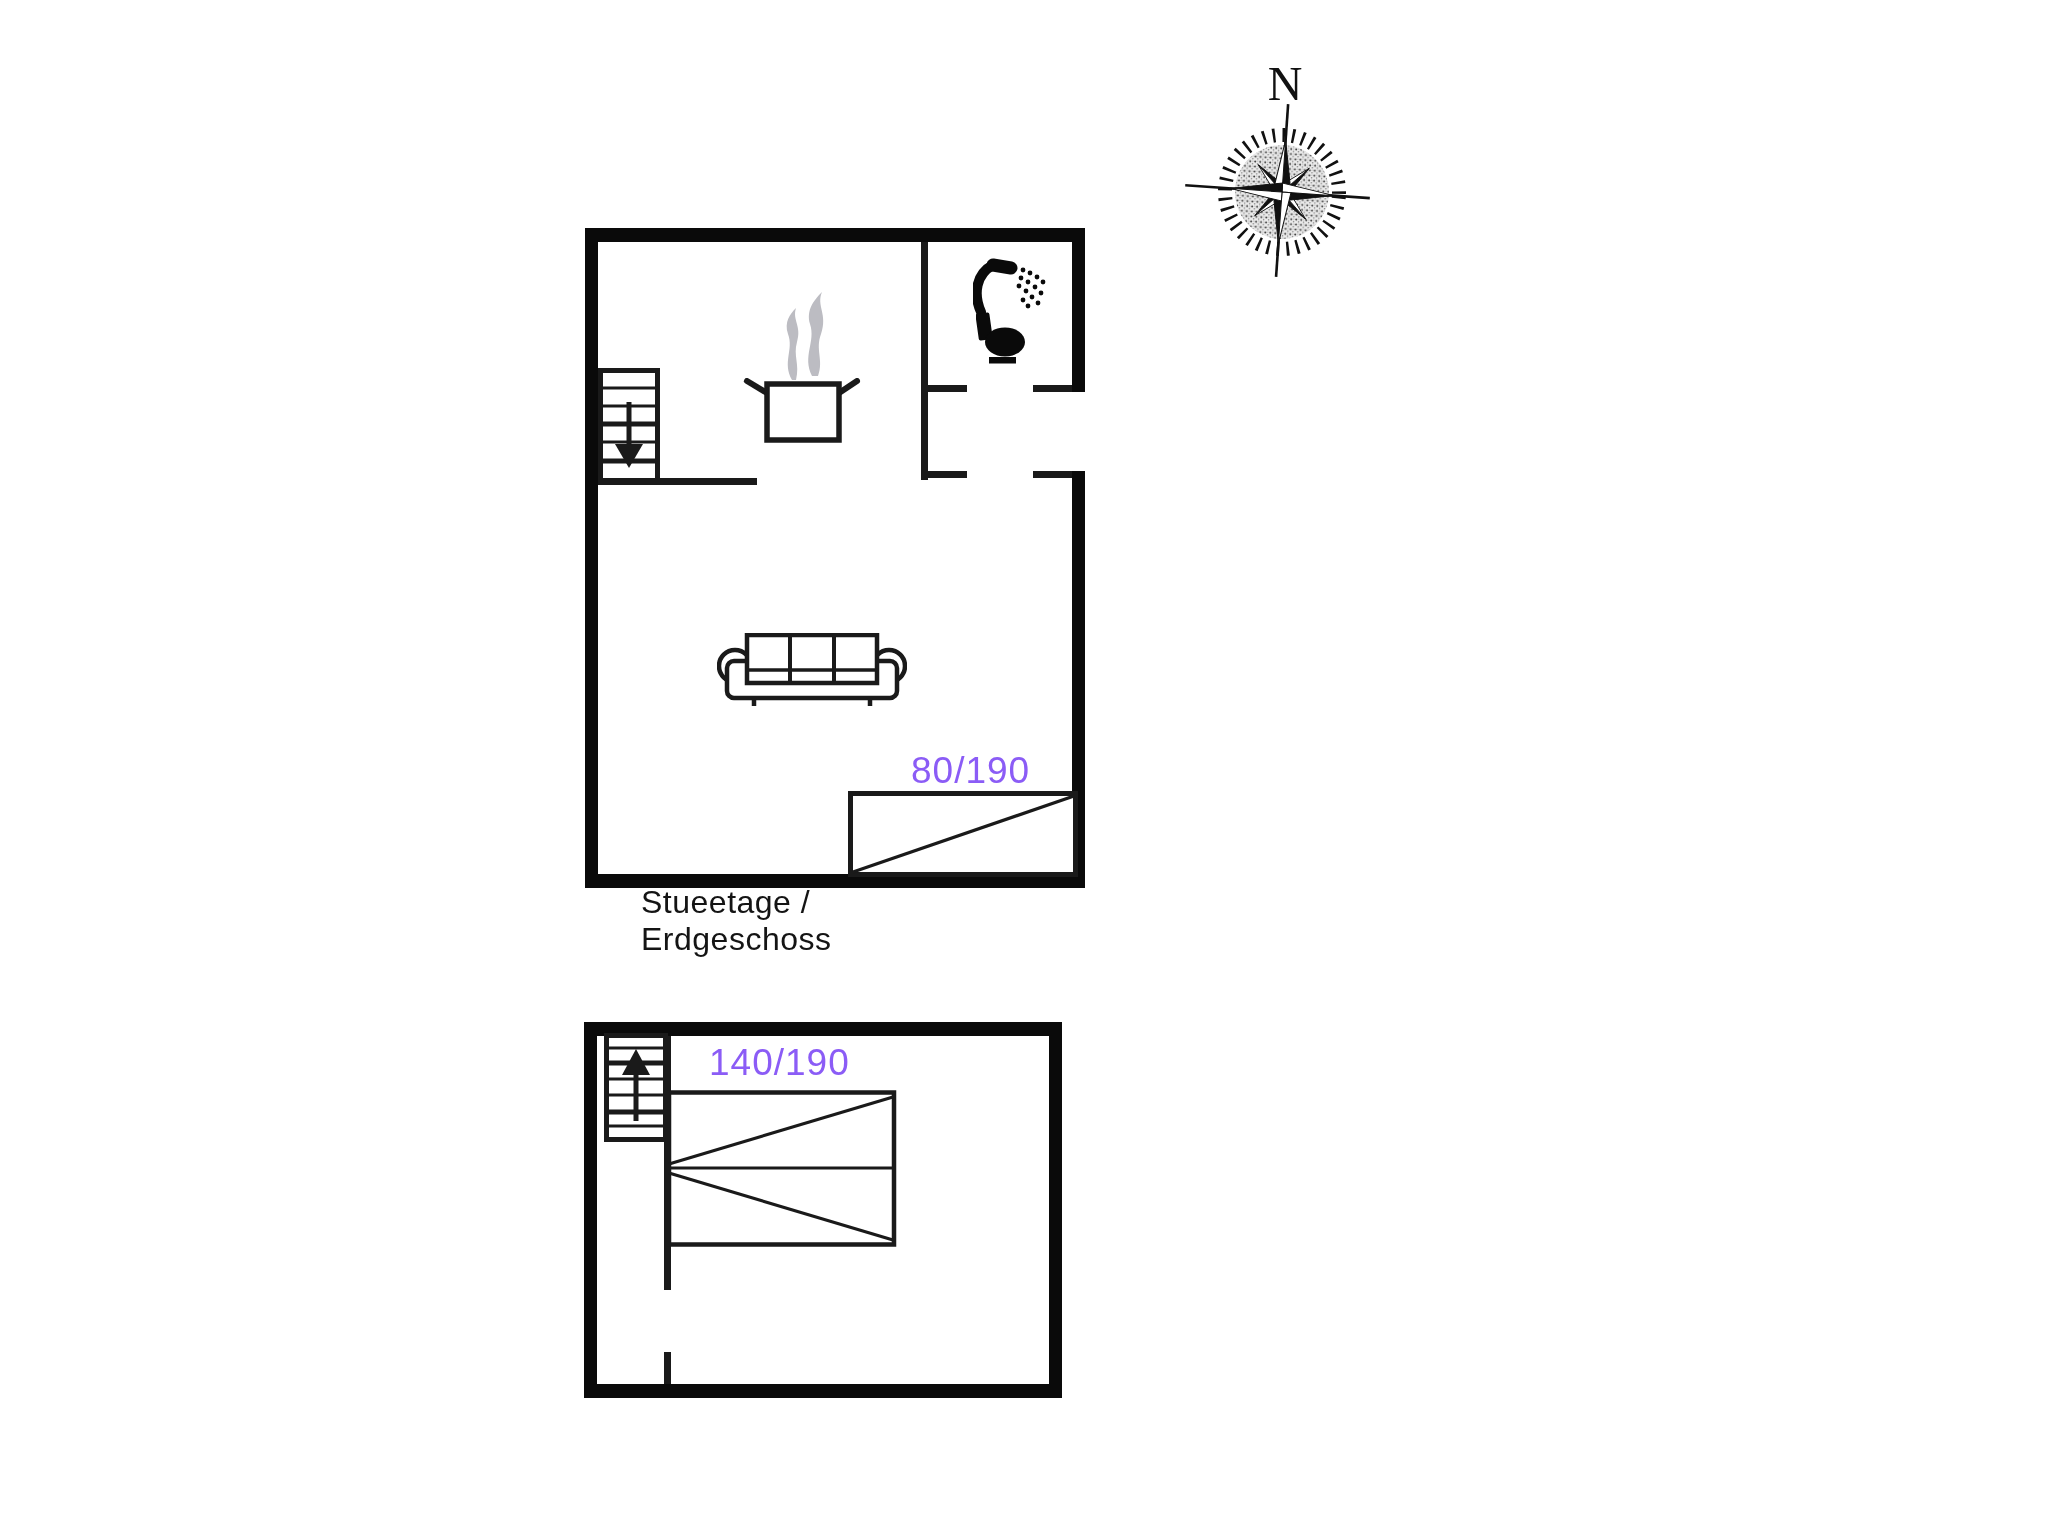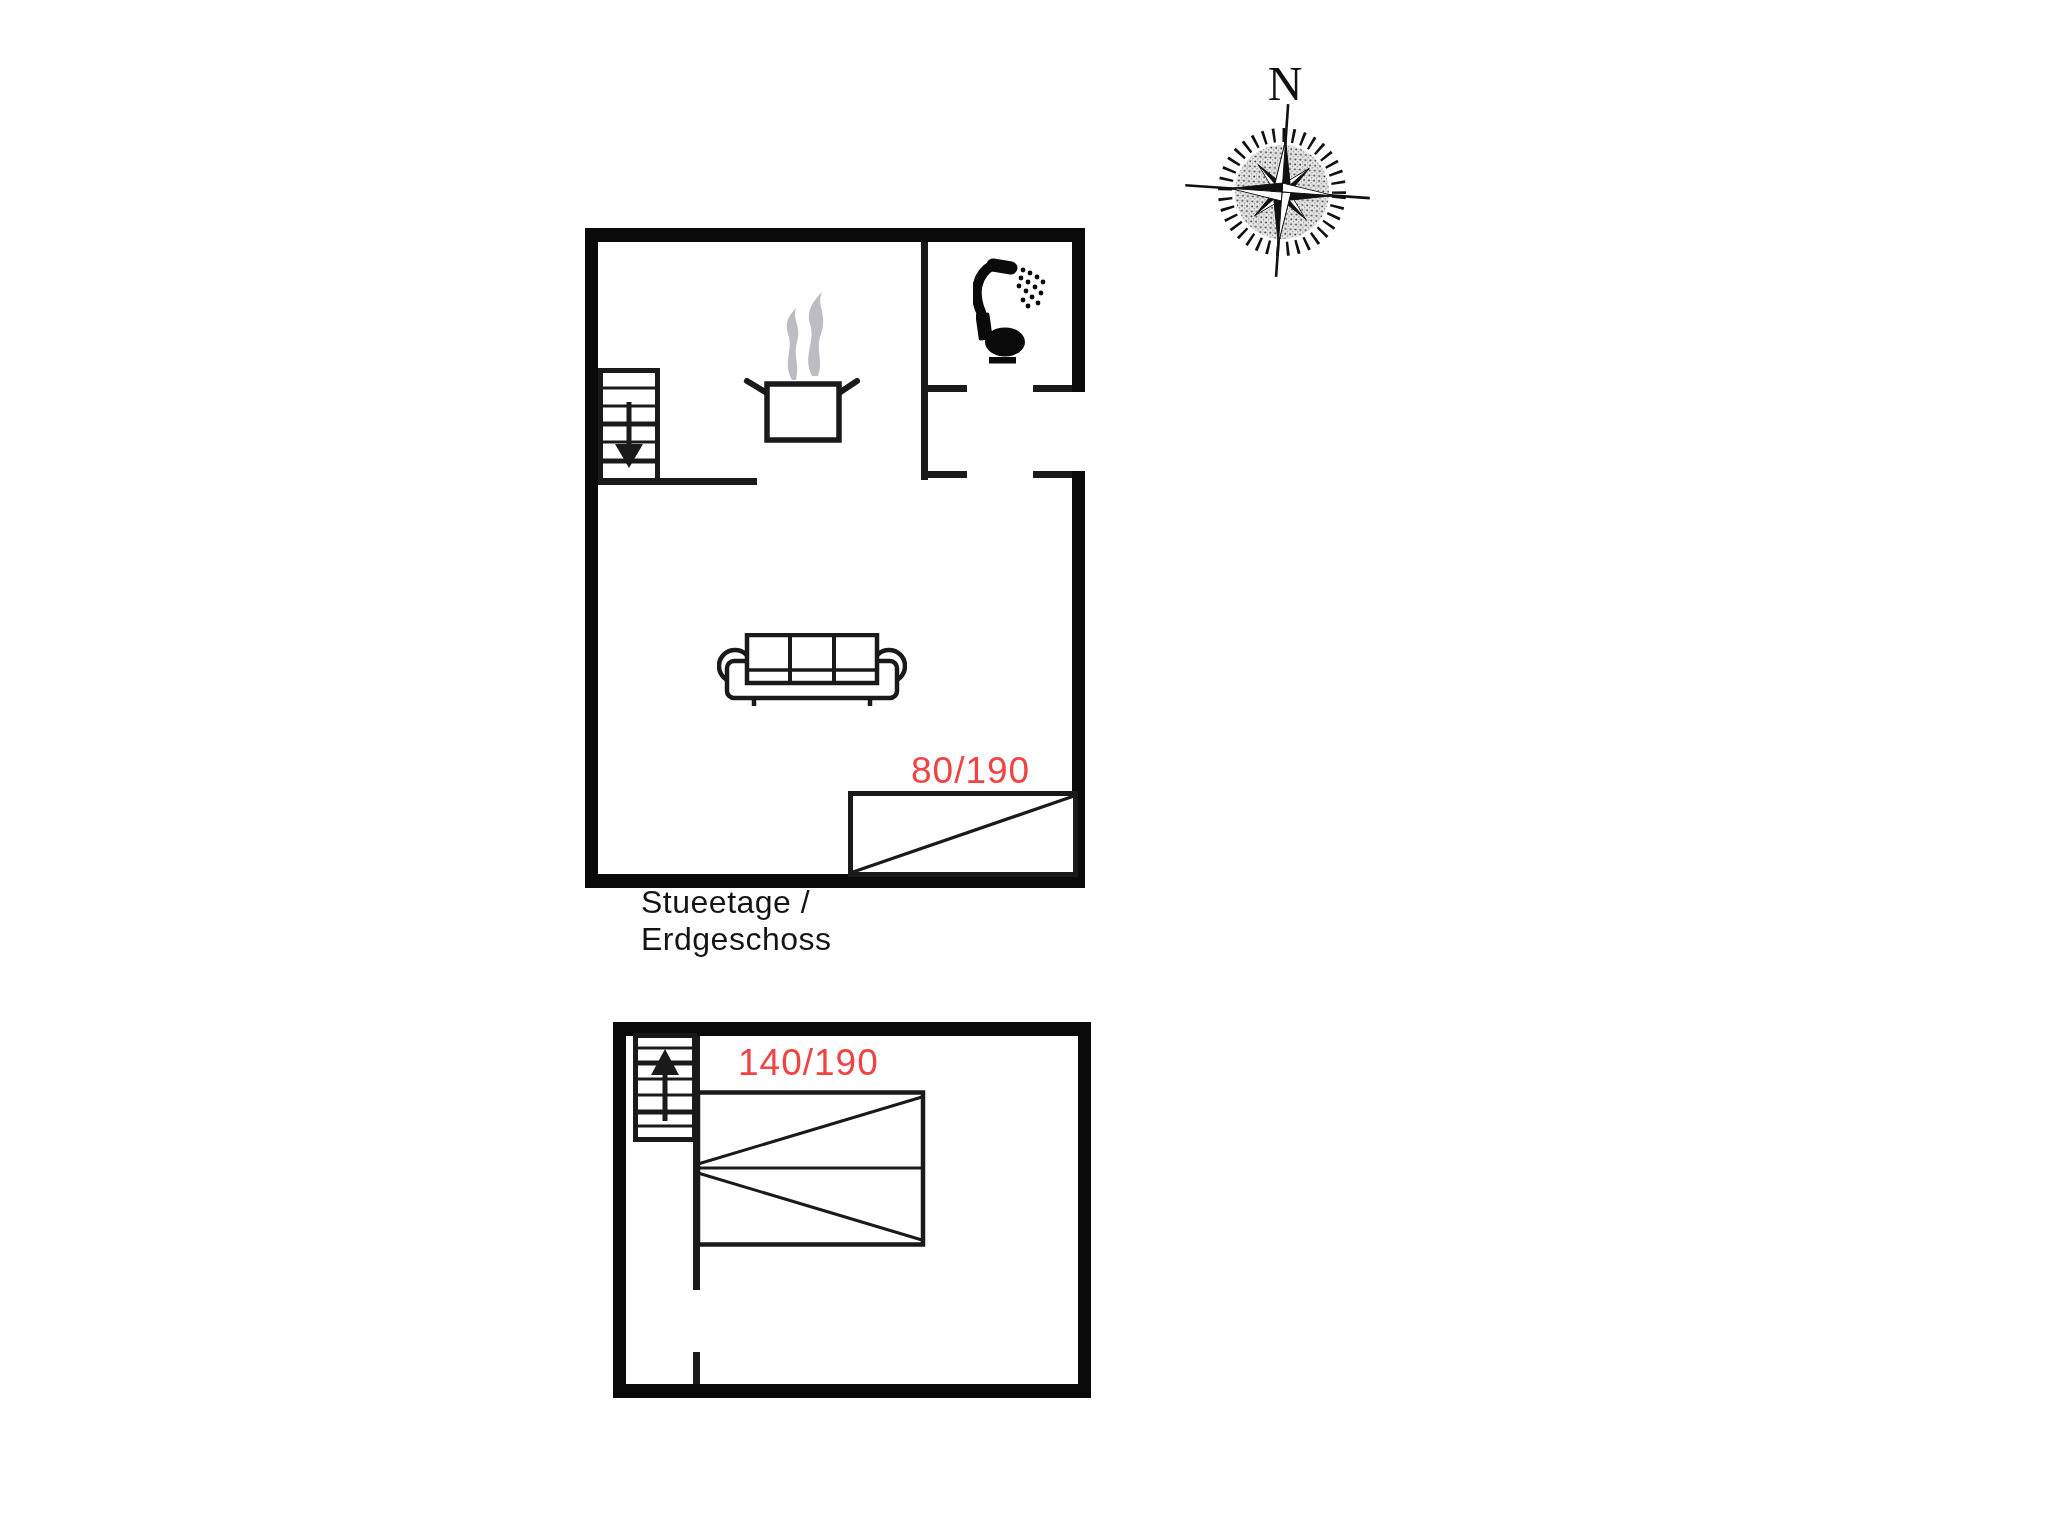--- a/index.html
+++ b/index.html
@@ -15,21 +15,21 @@
   }
   .plan{position:absolute;}
   .w{position:absolute;background:var(--wall);}
   .tw{position:absolute;background:var(--line);}
   .icon{position:absolute;}
   .icon svg{display:block;width:100%;height:100%;color:var(--line);}
   .title{
     position:absolute;white-space:pre-line;font-size:32px;line-height:1.16;
     color:#141414;letter-spacing:.5px;
   }
-  .bedlabel{position:absolute;font-size:37px;color:#ef4444;letter-spacing:1px;}
+  .bedlabel{position:absolute;font-size:37px;color:#8b5cf6;letter-spacing:1px;}
   .compass{position:absolute;left:1152px;top:52px;width:260px;height:248px;}
   .compass svg{display:block;width:100%;height:100%;}
 </style>
 </head>
 <body>
 
 <div class="canvas">
 
   <div class="compass">
     <svg viewBox="0 0 260 248">
@@ -174,21 +174,21 @@
       <svg viewBox="0 0 230 86">
         <rect x="2.5" y="2.5" width="225" height="81" fill="#fff" stroke="currentColor" stroke-width="5"></rect>
         <line x1="5" y1="81" x2="226" y2="5" stroke="currentColor" stroke-width="3.2"></line>
       </svg>
     </div>
   </div>
 
   <div class="title" style="left:641px;top:884px;">Stueetage /
 Erdgeschoss</div>
 
-  <div class="plan" style="left:613px;top:1022px;width:478px;height:320px;">
+  <div class="plan" style="left:584px;top:1022px;width:478px;height:320px;">
 
     <div class="w" style="left:0;top:0;width:478px;height:14px;"></div>
     <div class="w" style="left:0;top:0;width:13px;height:376px;"></div>
     <div class="w" style="left:465px;top:0;width:13px;height:376px;"></div>
     <div class="w" style="left:0;top:362px;width:478px;height:14px;"></div>
 
     <div class="tw" style="left:80px;top:14px;width:7px;height:254px;"></div>
     <div class="tw" style="left:80px;top:330px;width:7px;height:32px;"></div>
 
     <div class="icon" style="left:20px;top:11px;width:64px;height:109px;">

